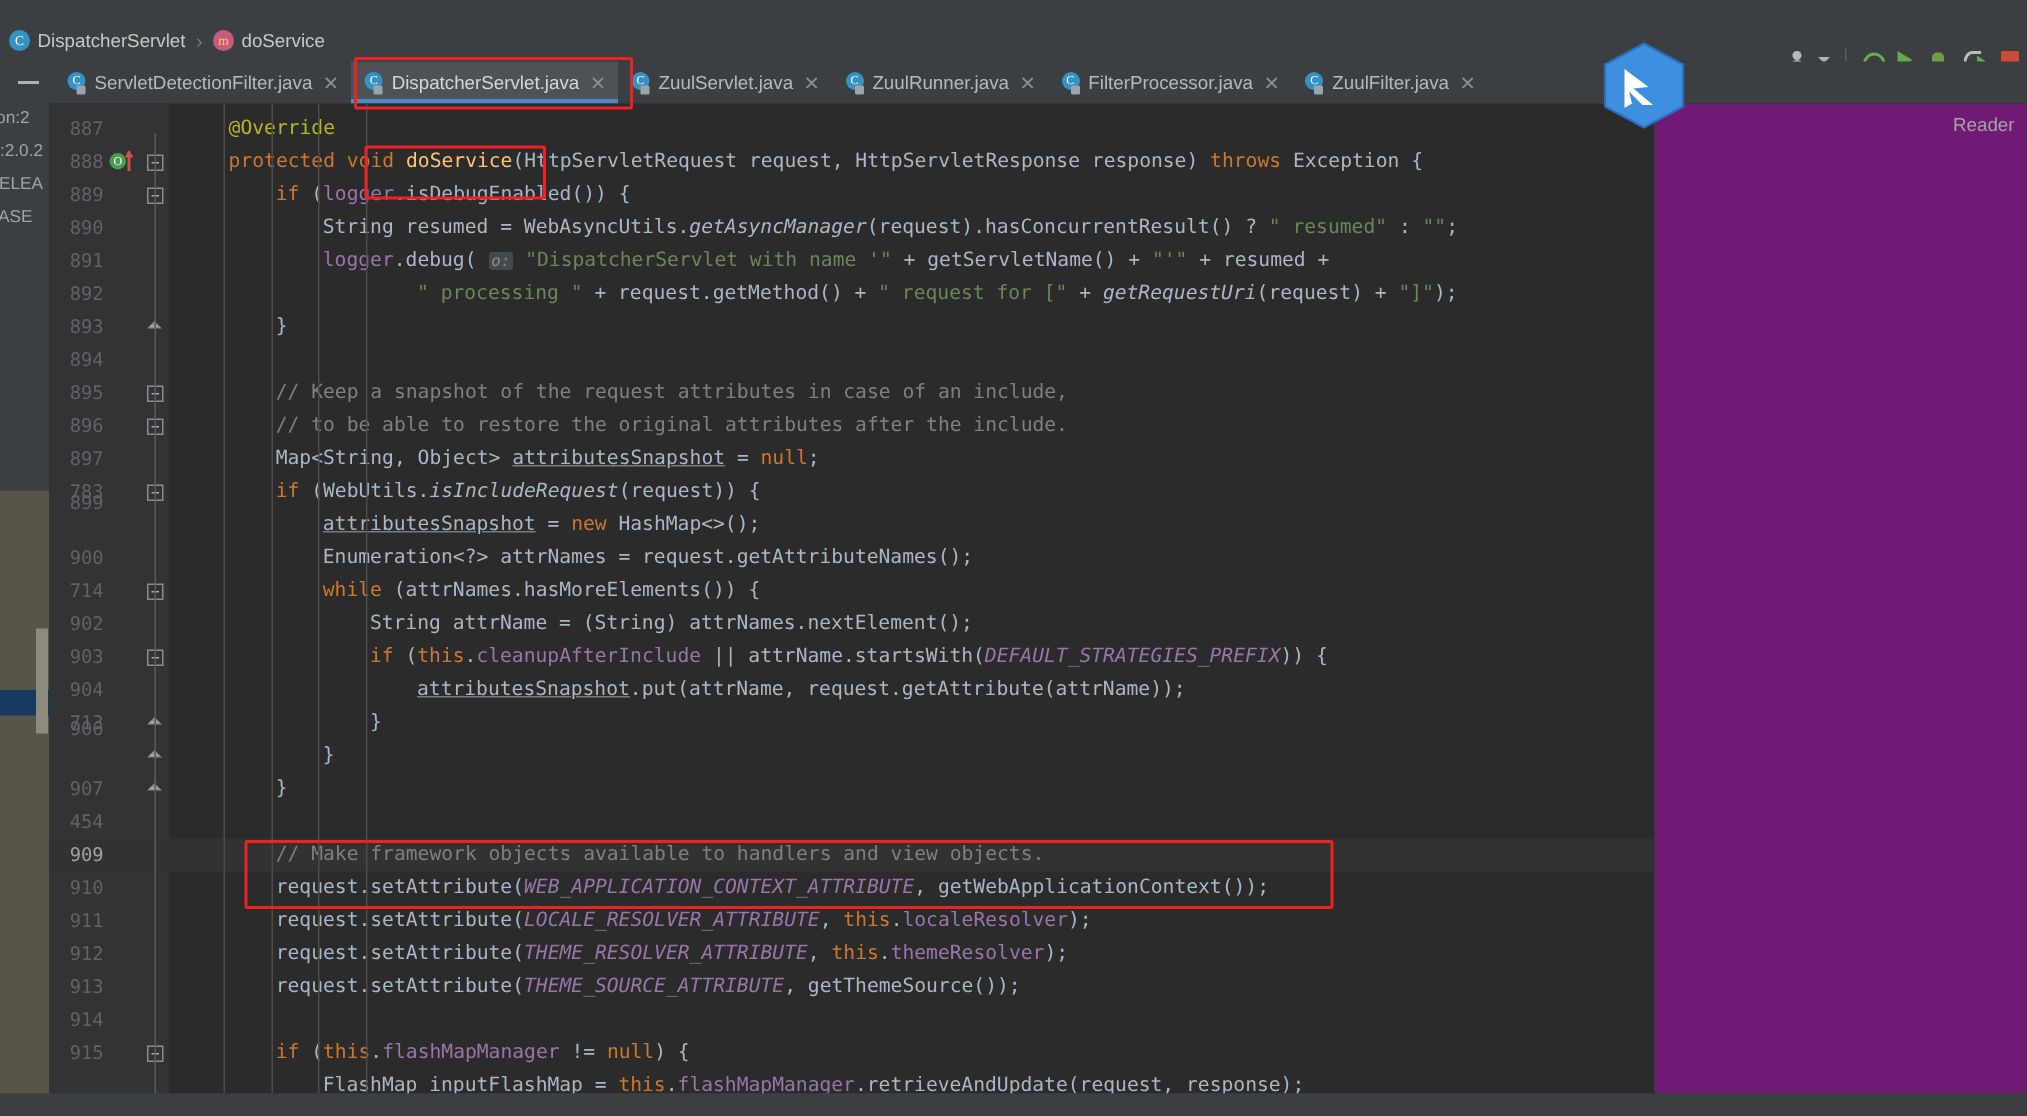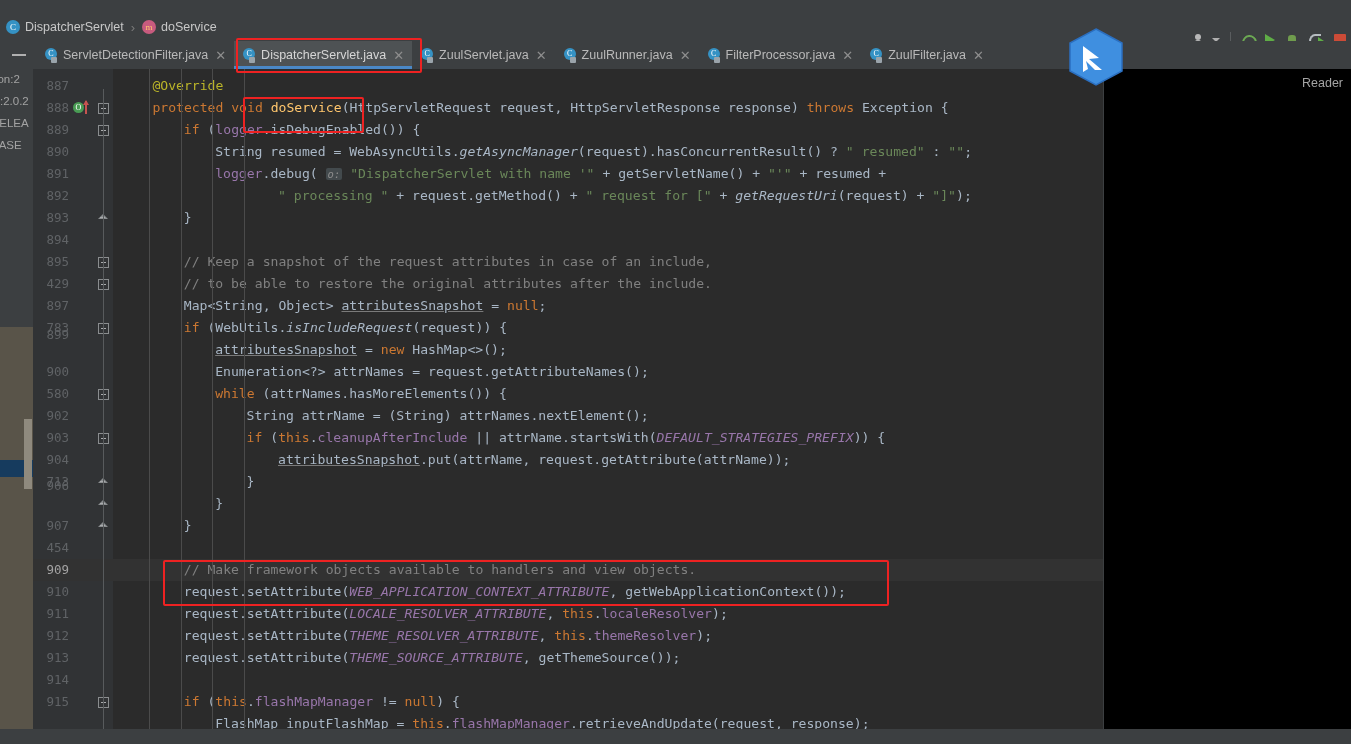--- a/index.html
+++ b/index.html
@@ -285,21 +285,21 @@
   .anno { color: #bbb529; }
   .undl { text-decoration: underline; text-decoration-color:#7a7a7a; }
   .hint {
     background:#434a4d; color:#8c8c8c; border-radius:2px; padding:0 2px;
     font-size:10.5px; font-style:italic;
   }
 
   
   .right-gutter {
     position:absolute; left: 1070px; top: 0; width: 248px; height: 660px;
-    background:#000000; border-left:1px solid #3c3f41;
+    background:#701a75; border-left:1px solid #3c3f41;
   }
   .reader-lbl {
     position:absolute; right: 9px; top: 7px; font-size: 12.5px; color:#a4a4a4;
   }
 
   
   .statusbar {
     position:absolute; left:0; top:729px; width:1351px; height:15px;
     background:#3c3f41; overflow:hidden;
   }
@@ -432,28 +432,28 @@
         <div class="ln" style="top: 53px;">889</div>
         <div class="fold-box" style="top: 56px;"></div>
         <div class="ln" style="top: 75px;">890</div>
         <div class="ln" style="top: 97px;">891</div>
         <div class="ln" style="top: 119px;">892</div>
         <div class="ln" style="top: 141px;">893</div>
         <div class="fold-box arrow" style="top: 144px;"></div>
         <div class="ln" style="top: 163px;">894</div>
         <div class="ln" style="top: 185px;">895</div>
         <div class="fold-box" style="top: 188px;"></div>
-        <div class="ln" style="top: 207px;">429</div>
+        <div class="ln" style="top: 207px;">896</div>
         <div class="fold-box" style="top: 210px;"></div>
         <div class="ln" style="top: 229px;">897</div>
         <div class="ln" style="top: 251px;">783</div>
         <div class="fold-box" style="top: 254px;"></div>
         <div class="ln" style="top: 258px;">899</div>
         <div class="ln" style="top: 295px;">900</div>
-        <div class="ln" style="top: 317px;">580</div>
+        <div class="ln" style="top: 317px;">714</div>
         <div class="fold-box" style="top: 320px;"></div>
         <div class="ln" style="top: 339px;">902</div>
         <div class="ln" style="top: 361px;">903</div>
         <div class="fold-box" style="top: 364px;"></div>
         <div class="ln" style="top: 383px;">904</div>
         <div class="ln" style="top: 405px;">713</div>
         <div class="fold-box arrow" style="top: 408px;"></div>
         <div class="ln" style="top: 409px;">906</div>
         <div class="fold-box arrow" style="top: 430px;"></div>
         <div class="ln" style="top: 449px;">907</div>

